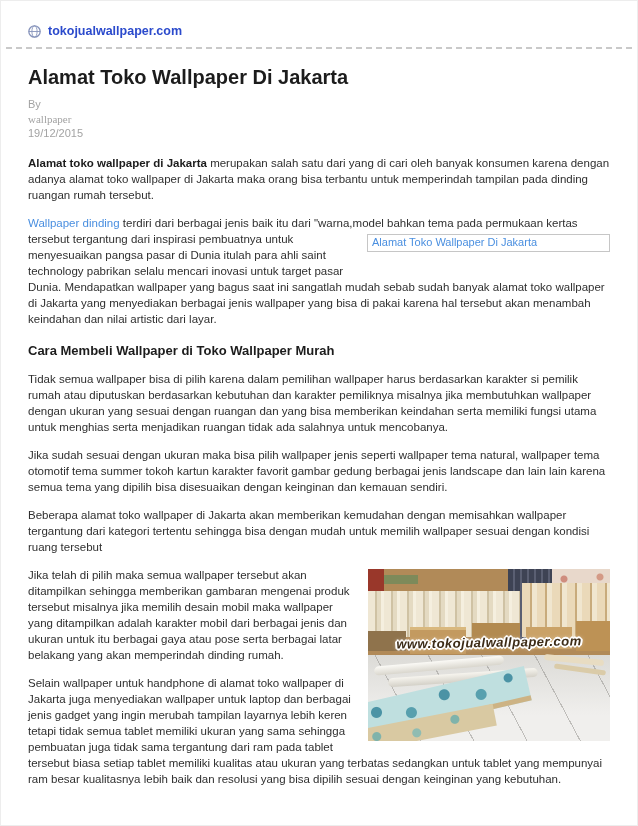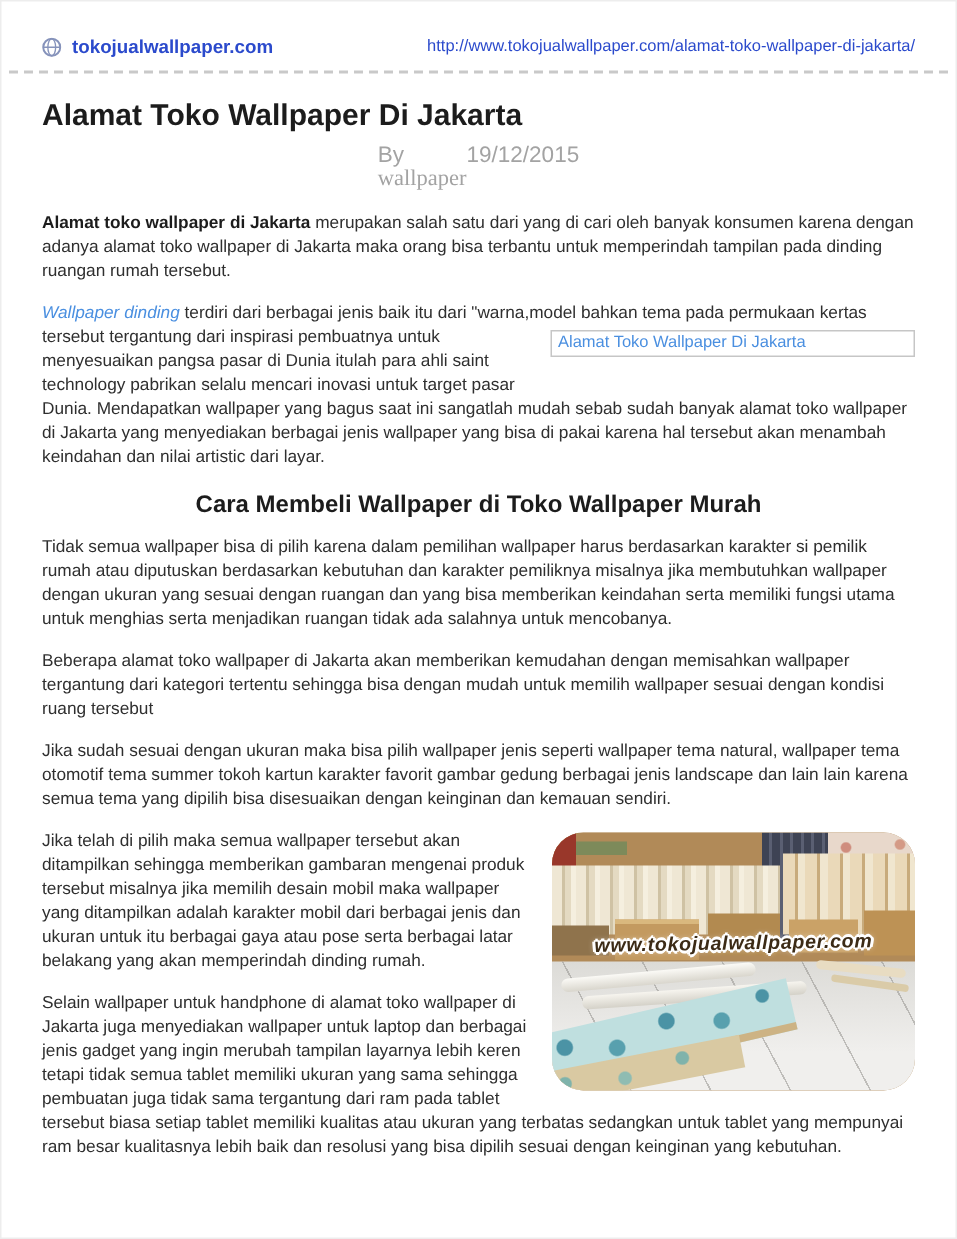--- a/index.html
+++ b/index.html
@@ -11,40 +11,40 @@
   }
   
   .hdr { display:flex; justify-content:space-between; align-items:center; }
   .hdr-left { display:flex; align-items:center; gap:7px; }
   .globe { display:inline-flex; width:13px; height:13px; }
   .site-link { color:var(--header-blue,#2b4acc); font-weight:bold; font-size:12.5px; text-decoration:none; cursor:pointer; }
   .url-link { color:var(--header-blue,#2b4acc); font-size:11px; text-decoration:none; cursor:pointer; }
   .dashes { border-top:2px dashed #c9c9c9; margin:9px -22px 0 -22px; height:0; }
   
   h1.title { font-size:20px; line-height:24px; margin:16px 0 0 0; color:#1c1c1c; font-weight:bold; }
-  .byline { display:flex; justify-content:center; align-items:flex-start; margin-top:8px;
-            color:var(--muted,#a3a3a3); font-size:15px; line-height:14px; }
+  .byline { display:flex; justify-content:flex-start; align-items:flex-start; margin-top:8px;
+            color:var(--muted,#a3a3a3); font-size:11px; line-height:14px;flex-direction:column; }
   .byline .author { margin-top:1px;font-family:Liberation Serif, serif; }
   
   .para { font-size:11.5px; line-height:16px; color:var(--text,#2f2f2f); margin:12px 0 0 0; }
   .para.first { margin-top:15px; }
   .para b { color:#1c1c1c; }
-  a.inline-link { color:var(--link-blue,#4a8fe0); text-decoration:none; cursor:pointer;font-style:italic; }
-  h2.section { font-size:16px; line-height:16px; margin:16px 0 0 0; color:#1c1c1c; font-weight:bold;text-align:center; }
+  a.inline-link { color:var(--link-blue,#4a8fe0); text-decoration:none; cursor:pointer; }
+  h2.section { font-size:13px; line-height:16px; margin:16px 0 0 0; color:#1c1c1c; font-weight:bold; }
   
   .callout {
     float:right; box-sizing:border-box; width:243px;
     border:1px solid var(--callout-border,#c6c6c6);
     padding:1px 4px 2px 4px; margin:3px 0 27px 14px;
     color:var(--link-blue,#4a8fe0); font-size:11px; line-height:13px;
     white-space:nowrap; overflow:hidden;
   }
   
   .photo { float:right; position:relative; display:block; width:242px; height:172px;
-           margin:2px 0 8px 14px; overflow:hidden; background:#b18a58;border-radius:21px; }
+           margin:2px 0 8px 14px; overflow:hidden; background:#b18a58; }
   .ph { position:absolute; display:block; }
   .ph-floor  { left:0; right:0; top:86px; bottom:0; background:linear-gradient(180deg,#dcdbd7,#f0efed 70%); }
   .ph-tiles  { left:0; right:0; top:86px; bottom:0;
                background:repeating-linear-gradient(62deg, transparent 0 46px, rgba(150,148,144,.55) 46px 47px); }
   .ph-wall-tan { left:0; top:0; width:140px; height:56px; background:#b18a58; }
   .ph-wall-red { left:0; top:0; width:16px; height:34px; background:#99372a; }
   .ph-wall-grn { left:16px; top:6px; width:34px; height:9px; background:#7d8a5a; }
   .ph-panel  { left:140px; top:0; width:44px; height:72px;
                background:repeating-linear-gradient(90deg,#3e4354 0 5px,#5a5f72 5px 7px); }
   .ph-floral { left:184px; top:0; width:58px; height:52px; background-color:#e8d8cb;
@@ -90,21 +90,20 @@
     <div class="hdr-left">
       <span class="globe">
         <svg width="13" height="13" viewBox="0 0 16 16">
           <circle cx="8" cy="8" r="7" fill="none" stroke="#8693bb" stroke-width="1.6"></circle>
           <ellipse cx="8" cy="8" rx="3.2" ry="7" fill="none" stroke="#8693bb" stroke-width="1.1"></ellipse>
           <line x1="1" y1="8" x2="15" y2="8" stroke="#8693bb" stroke-width="1.1"></line>
         </svg>
       </span>
       <a class="site-link">tokojualwallpaper.com</a>
     </div>
-    <a class="url-link">http://www.tokojualwallpaper.com/alamat-toko-wallpaper-di-jakarta/</a>
   </div>
 
   <div class="dashes"></div>
 
   <h1 class="title">Alamat Toko Wallpaper Di Jakarta</h1>
 
   <div class="byline">
     <div>
       <div>By</div>
       <div class="author">wallpaper</div>
@@ -114,23 +113,23 @@
 
   <p class="para first"><b>Alamat toko wallpaper di Jakarta</b><span> merupakan salah satu dari yang di cari oleh banyak konsumen karena dengan adanya alamat toko wallpaper di Jakarta maka orang bisa terbantu untuk memperindah tampilan pada dinding ruangan rumah tersebut.</span></p>
 
   <p class="para"><a class="inline-link">Wallpaper dinding</a><span> terdiri dari berbagai jenis baik itu dari "warna,model bahkan tema pada permukaan kertas tersebut </span><span class="callout"><span>Alamat Toko Wallpaper Di Jakarta</span></span><span>tergantung dari inspirasi pembuatnya untuk menyesuaikan pangsa pasar di Dunia itulah para ahli saint technology pabrikan selalu mencari inovasi untuk target pasar Dunia. Mendapatkan wallpaper yang bagus saat ini sangatlah mudah sebab sudah banyak alamat toko wallpaper di Jakarta yang menyediakan berbagai jenis wallpaper yang bisa di pakai karena hal tersebut akan menambah keindahan dan nilai artistic dari layar.</span></p>
 
   <h2 class="section">Cara Membeli Wallpaper di Toko Wallpaper Murah</h2>
 
 
   <p class="para">Tidak semua wallpaper bisa di pilih karena dalam pemilihan wallpaper harus berdasarkan karakter si pemilik rumah atau diputuskan berdasarkan kebutuhan dan karakter pemiliknya misalnya jika membutuhkan wallpaper dengan ukuran yang sesuai dengan ruangan dan yang bisa memberikan keindahan serta memiliki fungsi utama untuk menghias serta menjadikan ruangan tidak ada salahnya untuk mencobanya.</p>
 
+  <p class="para">Jika sudah sesuai dengan ukuran maka bisa pilih wallpaper jenis seperti wallpaper tema natural, wallpaper tema otomotif tema summer tokoh kartun karakter favorit gambar gedung berbagai jenis landscape dan lain lain karena semua tema yang dipilih bisa disesuaikan dengan keinginan dan kemauan sendiri.</p>
+
   <p class="para">Beberapa alamat toko wallpaper di Jakarta akan memberikan kemudahan dengan memisahkan wallpaper tergantung dari kategori tertentu sehingga bisa dengan mudah untuk memilih wallpaper sesuai dengan kondisi ruang tersebut</p>
-
-  <p class="para">Jika sudah sesuai dengan ukuran maka bisa pilih wallpaper jenis seperti wallpaper tema natural, wallpaper tema otomotif tema summer tokoh kartun karakter favorit gambar gedung berbagai jenis landscape dan lain lain karena semua tema yang dipilih bisa disesuaikan dengan keinginan dan kemauan sendiri.</p>
 
   <p class="para"><span class="photo">
         <span class="ph ph-floor"></span>
         <span class="ph ph-tiles"></span>
         <span class="ph ph-wall-tan"></span>
         <span class="ph ph-wall-red"></span>
         <span class="ph ph-wall-grn"></span>
         <span class="ph ph-panel"></span>
         <span class="ph ph-floral"></span>
         <span class="ph ph-rolls-left"></span>

